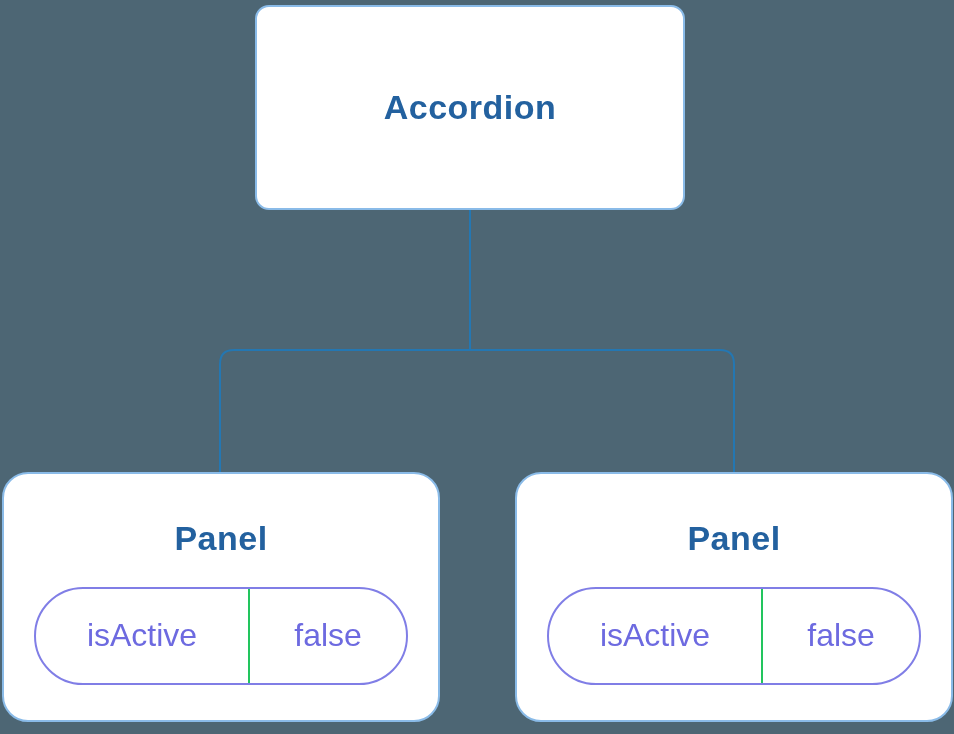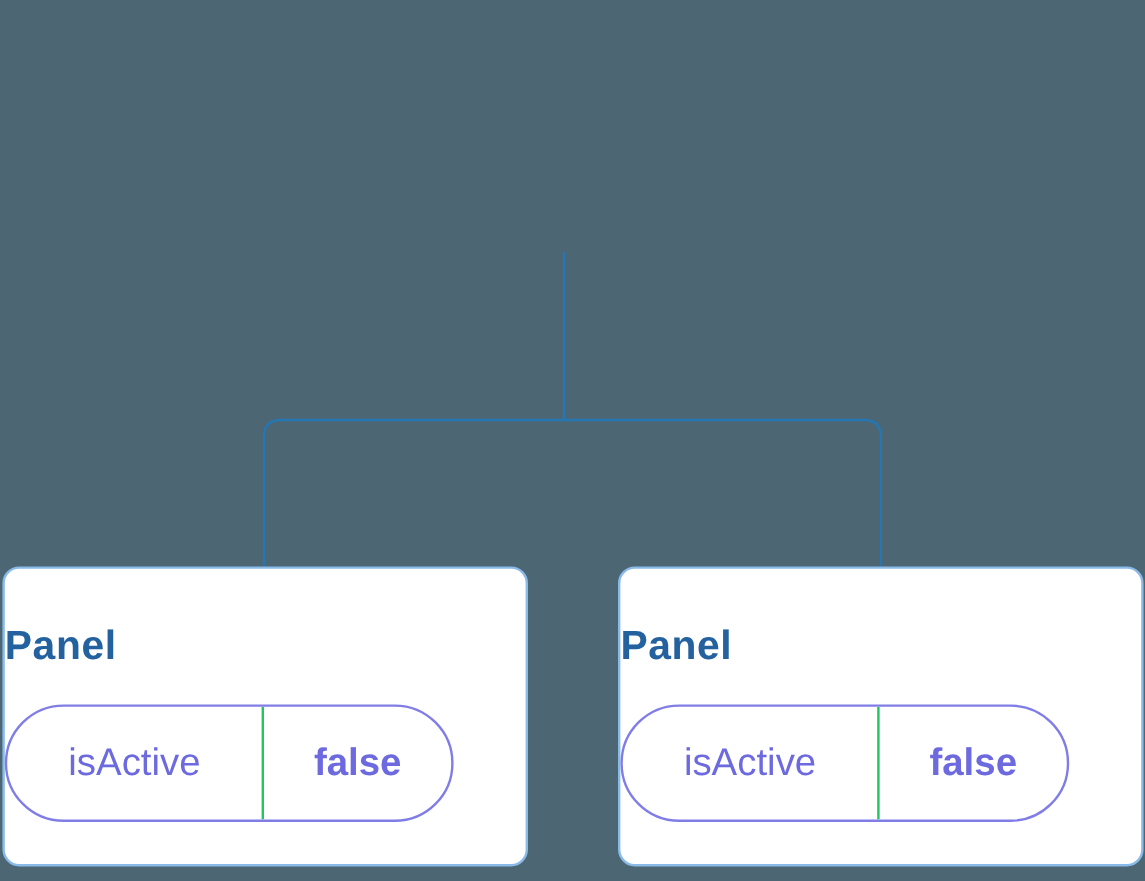--- a/index.html
+++ b/index.html
@@ -57,20 +57,22 @@
     color: #23619f;
     letter-spacing: 0.5px;
   }
 
   .node.panel {
     top: 472px;
     width: 438px;
     height: 250px;
     display: flex;
     flex-direction: column;
+    align-items: center;
+    border-radius: 26px;
   }
   .node.panel.left  { left: 2px;   }
   .node.panel.right { left: 515px; }
 
   .node-title {
     margin-top: 44px;
     font-size: 34px;
     font-weight: 600;
     color: #23619f;
     letter-spacing: 0.5px;
@@ -93,33 +95,35 @@
     justify-content: center;
     font-size: 32px;
     color: #6d6ae0;
   }
   .prop-key {
     flex: 1.36;
     border-right: 2px solid #22c55e;
   }
   .prop-value {
     flex: 1;
-    font-weight: bold;
   }
 </style>
 </head>
 <body>
 
 <div class="stage">
 
   <svg class="connectors" viewBox="0 0 954 734" aria-hidden="true">
     <path d="M470 210 L470 350"></path>
     <path d="M220 472 L220 364 Q220 350 234 350 L720 350 Q734 350 734 364 L734 472"></path>
   </svg>
 
+  <div class="node root">
+    <span class="node-label">Accordion</span>
+  </div>
 
   <div class="node panel left">
     <div class="node-title">Panel</div>
     <div class="prop-pill">
       <span class="prop-cell prop-key">isActive</span>
       <span class="prop-cell prop-value">false</span>
     </div>
   </div>
 
   <div class="node panel right">

